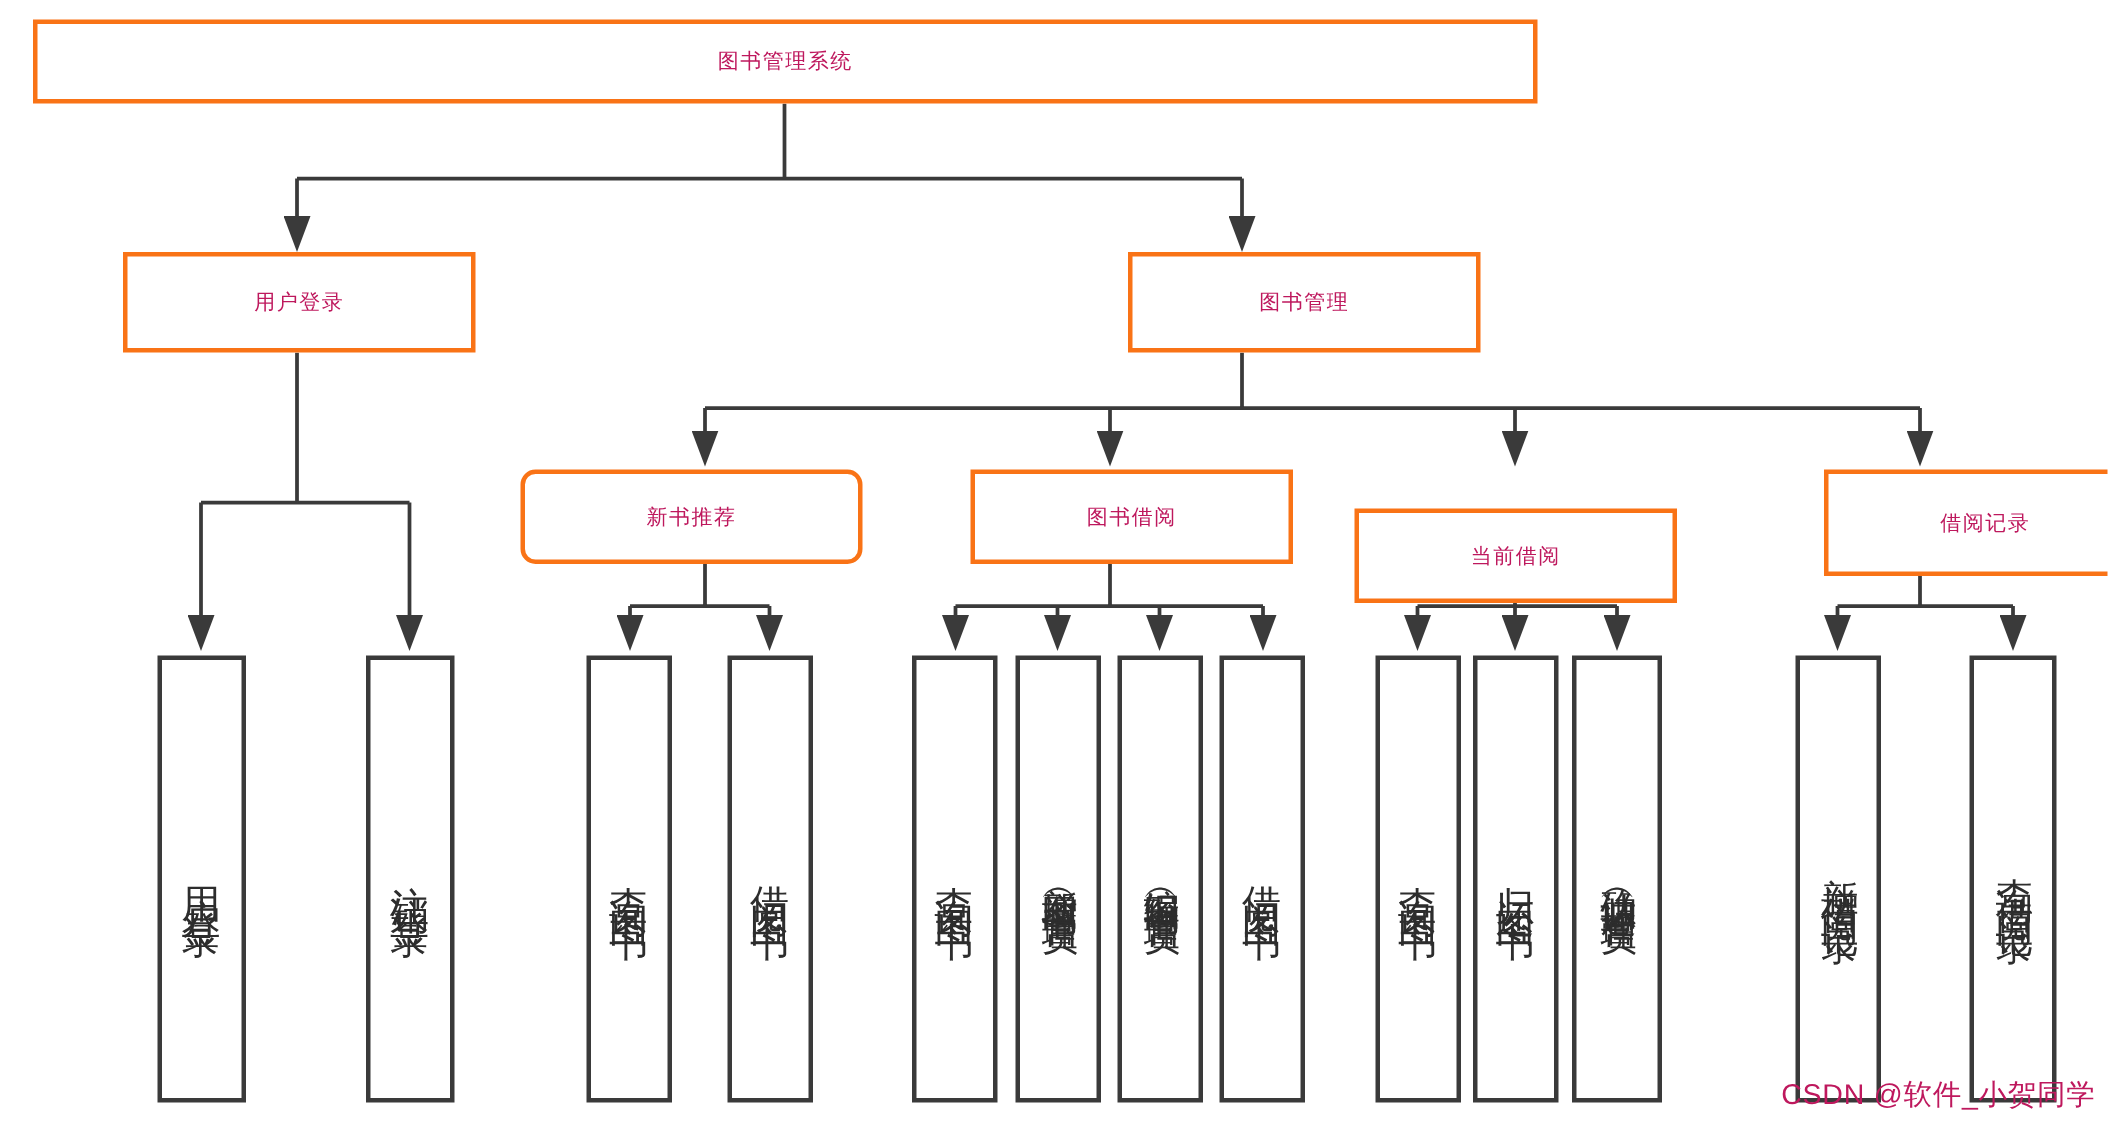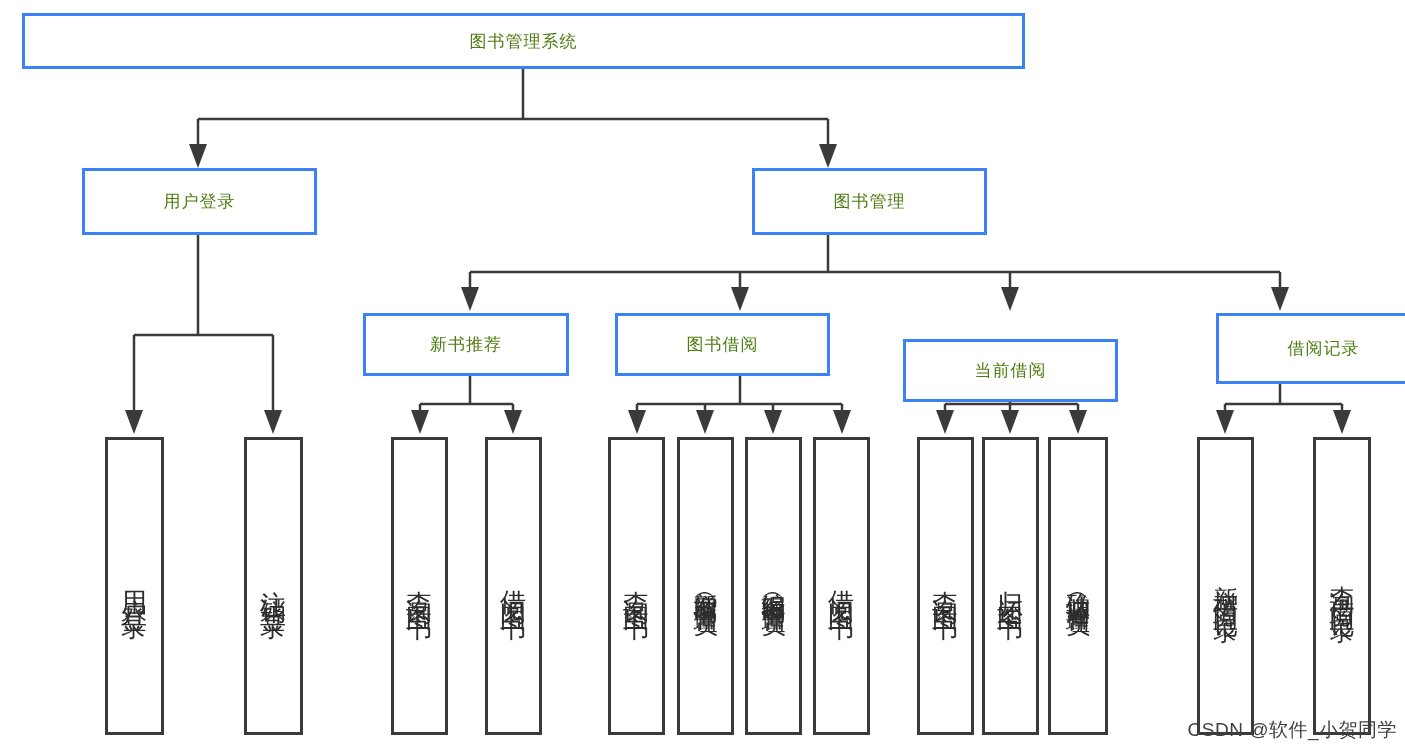--- a/index.html
+++ b/index.html
@@ -14,24 +14,24 @@
     overflow:hidden;
   }
   .wires{
     position:absolute;left:0;top:0;z-index:1;
     pointer-events:none;
   }
   .ln{stroke:#3a3a3a;stroke-width:2.5;fill:none;}
   .hbox{
     position:absolute;z-index:2;
     box-sizing:border-box;
-    border:3px solid #3b82f6;
+    border:3px solid #f97316;
     background:#ffffff;
     display:flex;align-items:center;justify-content:center;
-    font-size:17px;color:#4d7c0f;
+    font-size:14px;color:#be185d;
     letter-spacing:1px;
     white-space:nowrap;
   }
   .leaf{
     position:absolute;z-index:2;
     top:437px;height:298px;
     box-sizing:border-box;
     border:3px solid #3a3a3a;
     background:#ffffff;
     display:flex;align-items:center;justify-content:center;
@@ -40,21 +40,21 @@
     color:#2d2d2d;
     line-height:1;
   }
   .len4{font-size:26px;letter-spacing:8px;}
   .len6{font-size:25px;letter-spacing:7px;}
   .len9{font-size:24px;letter-spacing:3px;}
   .watermark{
     position:absolute;z-index:3;
     right:8px;top:717px;
     font-size:19px;
-    color:#404040;
+    color:#be185d;
     letter-spacing:0.5px;
     white-space:nowrap;
     text-align:center;
   }
 </style>
 </head>
 <body>
 
 <div class="stage">
 
@@ -112,23 +112,23 @@
       <path class="ln" d="M1342,404 V411" marker-end="url(#arrow)"></path>
     </g>
   </svg>
 
   <div class="hbox" style="left:22px;top:13px;width:1003px;height:56px;">图书管理系统</div>
 
   <div class="hbox" style="left:82px;top:168px;width:235px;height:67px;">用户登录</div>
 
   <div class="hbox" style="left:712px;top:168px;width:235px;height:67px;margin-left:40px;">图书管理</div>
 
-  <div class="hbox" style="left:363px;top:313px;width:206px;height:63px;">新书推荐</div>
+  <div class="hbox" style="left:347px;top:313px;width:228px;height:63px;border-radius:10px;">新书推荐</div>
 
-  <div class="hbox" style="left:615px;top:313px;width:215px;height:63px;">图书借阅</div>
+  <div class="hbox" style="left:647px;top:313px;width:215px;height:63px;">图书借阅</div>
 
   <div class="hbox" style="left:903px;top:313px;width:215px;height:63px;margin-top:26px;">当前借阅</div>
 
   <div class="hbox" style="left:1216px;top:313px;width:215px;height:71px;">借阅记录</div>
 
   <div class="leaf len4" style="left:105px;width:59px;">用户登录</div>
 
   <div class="leaf len4" style="left:244px;width:59px;">注销登录</div>
 
   <div class="leaf len4" style="left:391px;width:57px;">查询图书</div>

